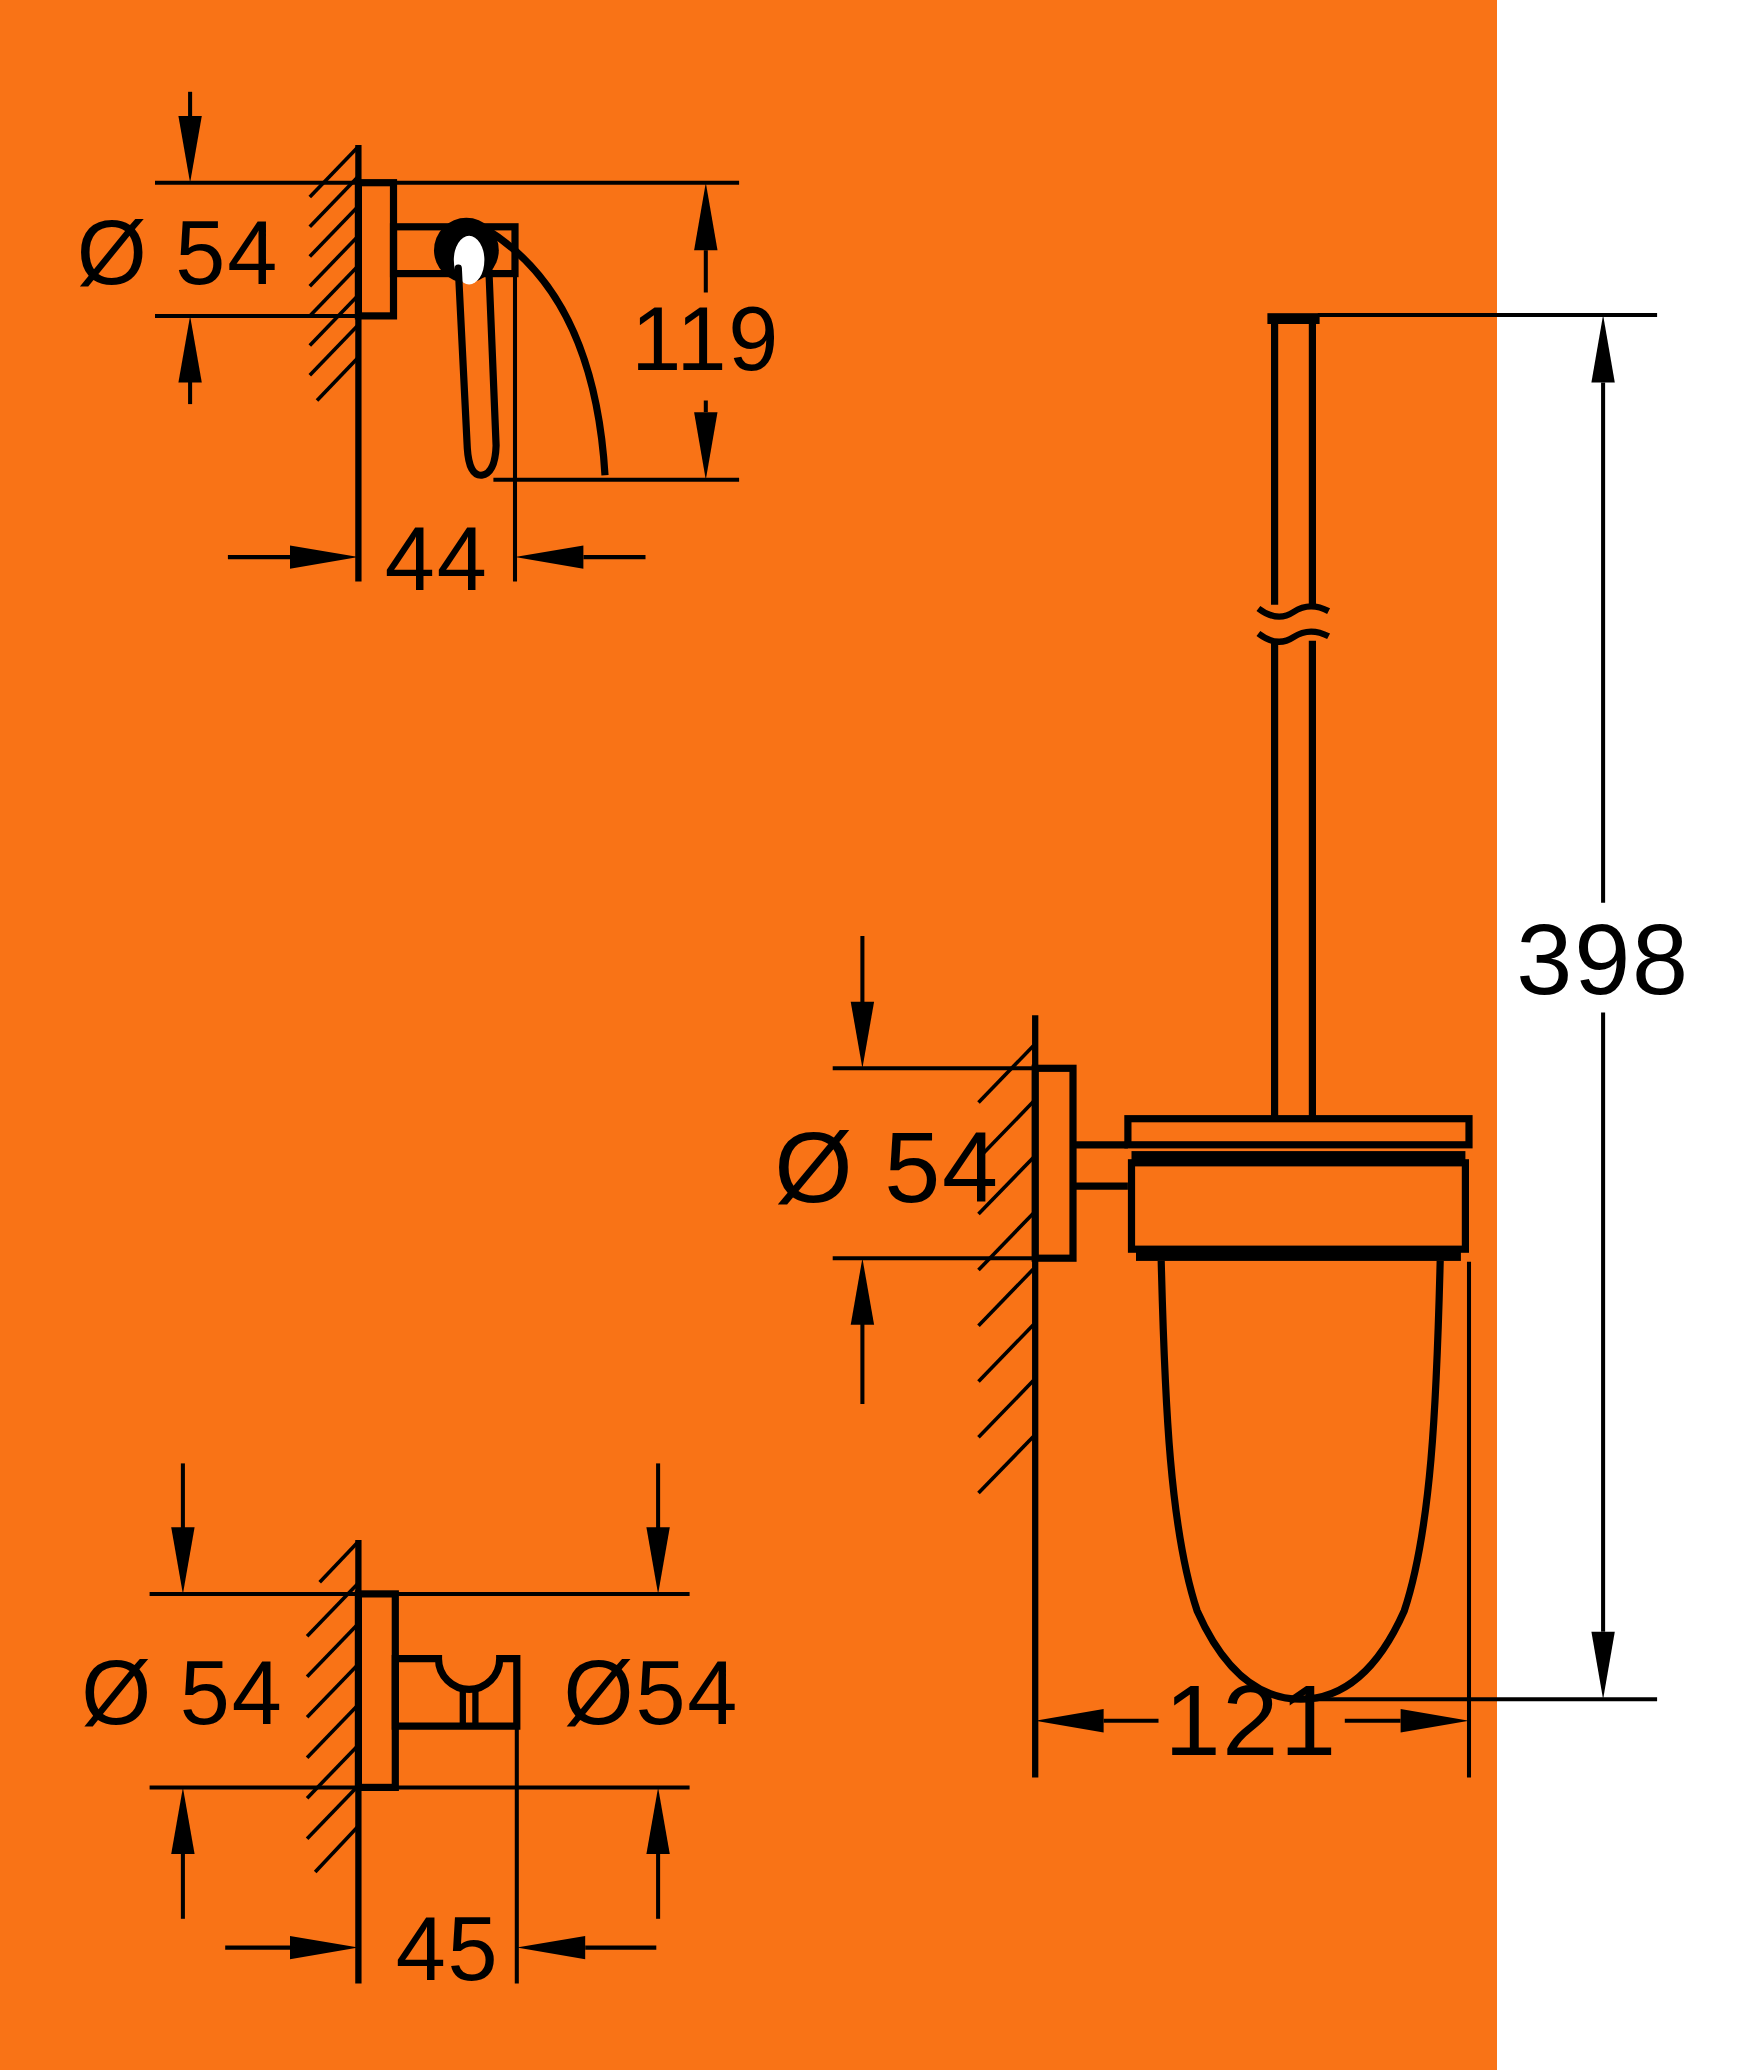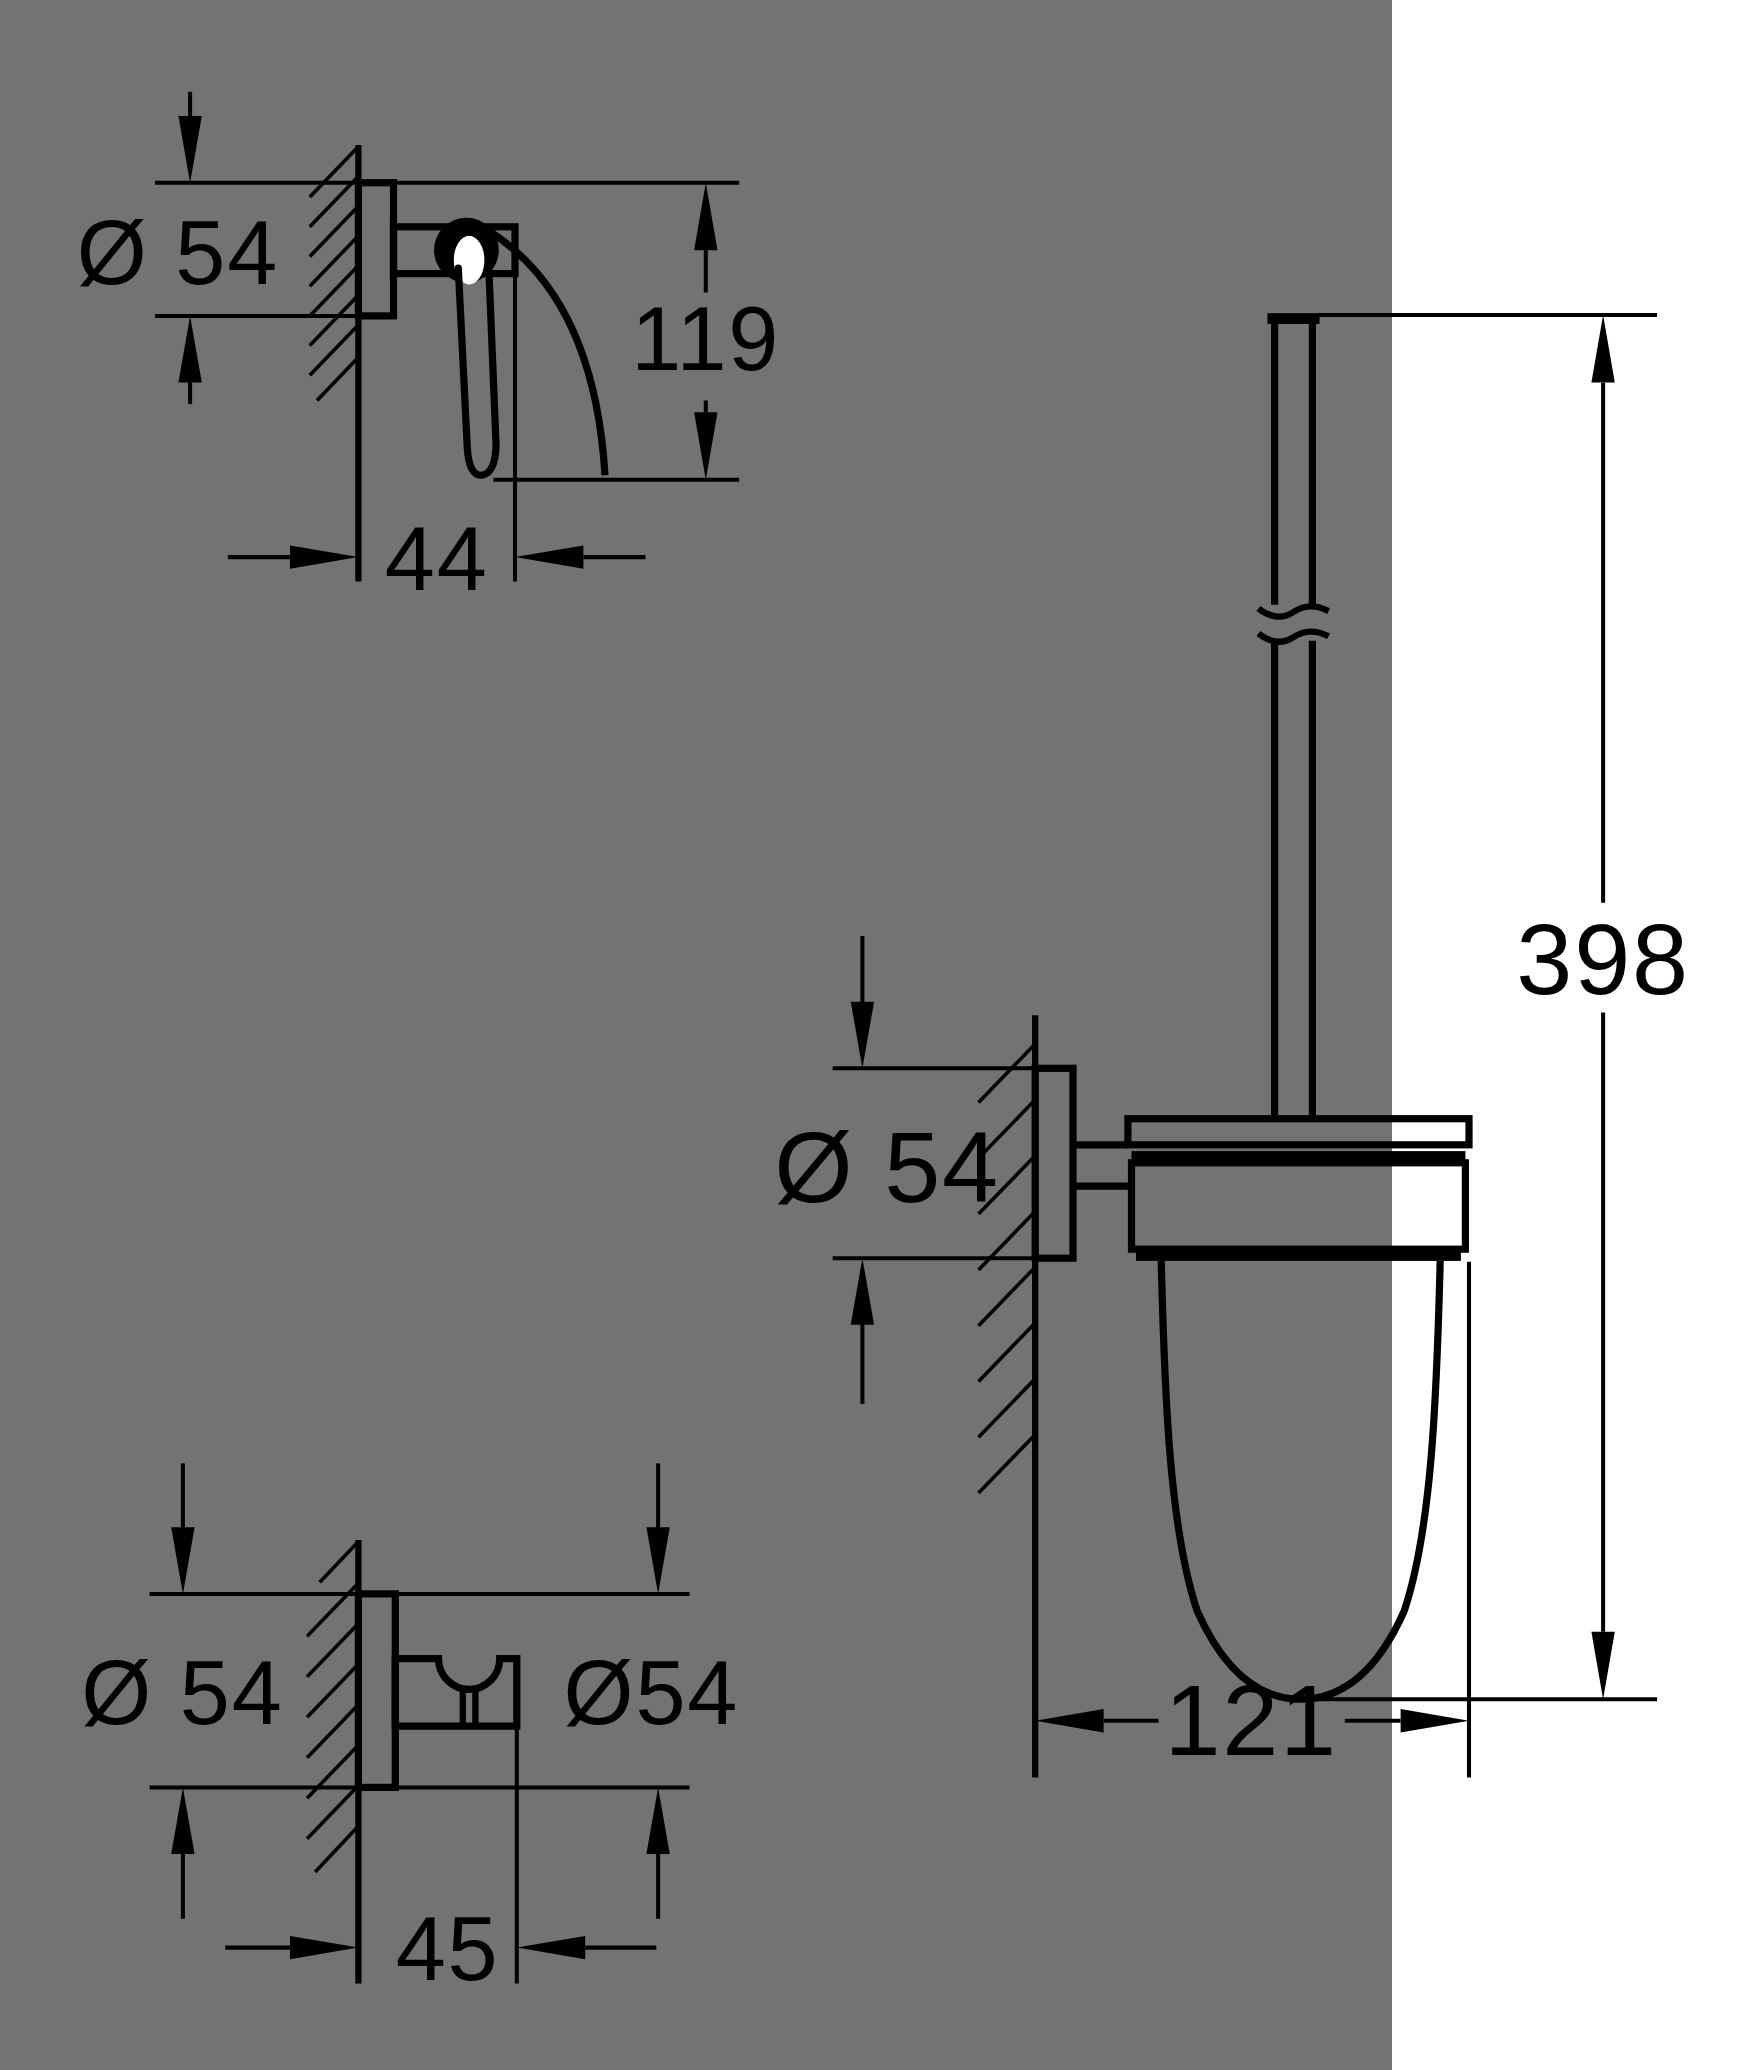--- a/index.html
+++ b/index.html
@@ -1,23 +1,23 @@
 <!DOCTYPE html>
 <html style="font-size:14.4px"><head>
 <meta charset="utf-8">
 <style>
   html, body {
     margin: 0;
     padding: 0;
     background: #ffffff;
   }
   .sheet {
-    width: 1392px;
+    width: 1497px;
     height: 2070px;
-    background: #737373;
+    background: #f97316;
     position: relative;
   }
   svg { display: block; }
   .obj   { stroke: #000000; stroke-width: 8;   fill: none; }
   .obj7  { stroke: #000000; stroke-width: 7;   fill: none; }
   .wall  { stroke: #000000; stroke-width: 7;   fill: none; }
   .hatch { stroke: #000000; stroke-width: 4;   fill: none; }
   .dim   { stroke: #000000; stroke-width: 4.5; fill: none; }
   .arrow { fill: #000000; stroke: none; }
   .solid { fill: #000000; stroke: none; }

